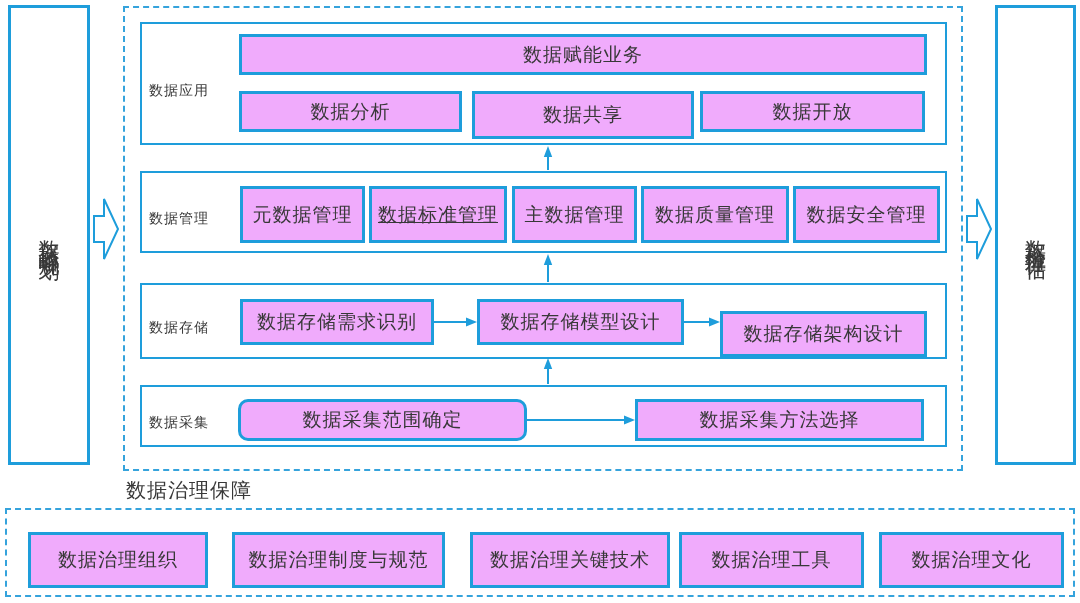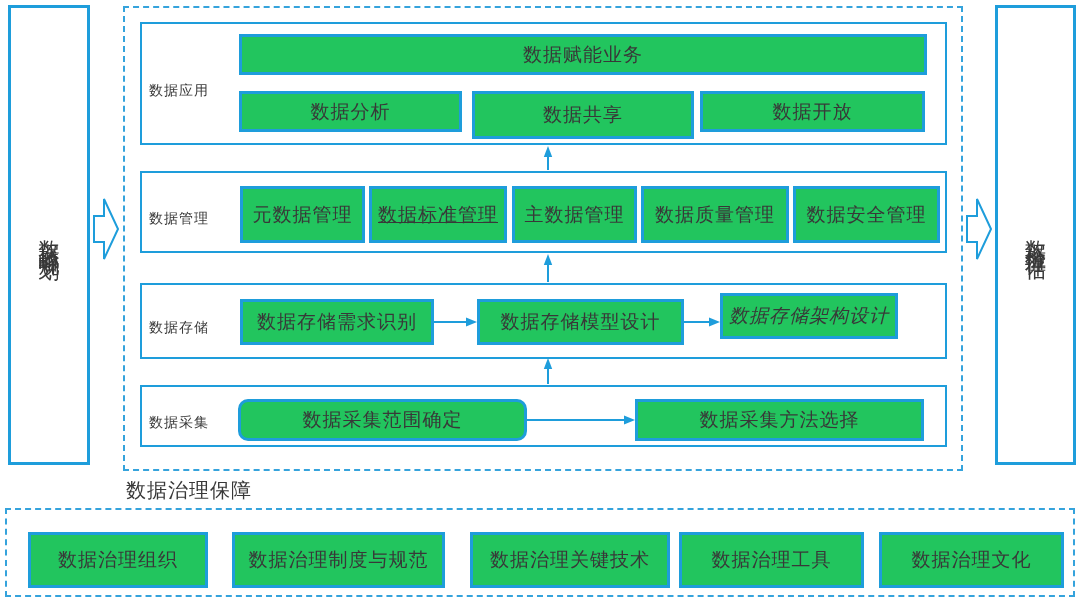--- a/index.html
+++ b/index.html
@@ -49,21 +49,21 @@
     left:7px;top:14px;bottom:0;
     display:flex;align-items:center;
     font-size:14px;
     letter-spacing:1px;
     color:var(--text);
     white-space:nowrap;
   }
   .box{
     position:absolute;
     border:3px solid var(--line);
-    background:#22c55e;
+    background:#f0abfc;
     display:flex;align-items:center;justify-content:center;
     font-size:19px;
     letter-spacing:1px;
     color:var(--text);
     white-space:nowrap;
   }
   .arrow{
     position:absolute;
     color:var(--line);
     display:block;
@@ -126,21 +126,21 @@
     <div class="box" style="left:98px;top:14px;width:194px;height:46px;">数据存储需求识别</div>
     <svg class="arrow" style="left:292px;top:31px;" width="43" height="12" viewBox="0 0 43 12">
       <line x1="0" y1="6" x2="33" y2="6" stroke="currentColor" stroke-width="2"></line>
       <polygon points="43,6 32,1.5 32,10.5" fill="currentColor"></polygon>
     </svg>
     <div class="box" style="left:335px;top:14px;width:207px;height:46px;">数据存储模型设计</div>
     <svg class="arrow" style="left:542px;top:31px;" width="36" height="12" viewBox="0 0 36 12">
       <line x1="0" y1="6" x2="26" y2="6" stroke="currentColor" stroke-width="2"></line>
       <polygon points="36,6 25,1.5 25,10.5" fill="currentColor"></polygon>
     </svg>
-    <div class="box" style="left:578px;top:8px;width:178px;height:46px;font-style:italic;">数据存储架构设计</div>
+    <div class="box" style="left:578px;top:26px;width:207px;height:46px;">数据存储架构设计</div>
   </div>
 
   <div class="row" style="left:140px;top:385px;width:807px;height:62px;">
     <div class="row-label">数据采集</div>
     <div class="box" style="left:96px;top:12px;width:289px;height:42px;border-radius:10px;">数据采集范围确定</div>
     <svg class="arrow" style="left:385px;top:27px;" width="108" height="12" viewBox="0 0 108 12">
       <line x1="0" y1="6" x2="98" y2="6" stroke="currentColor" stroke-width="2"></line>
       <polygon points="108,6 97,1.5 97,10.5" fill="currentColor"></polygon>
     </svg>
     <div class="box" style="left:493px;top:12px;width:289px;height:42px;">数据采集方法选择</div>

